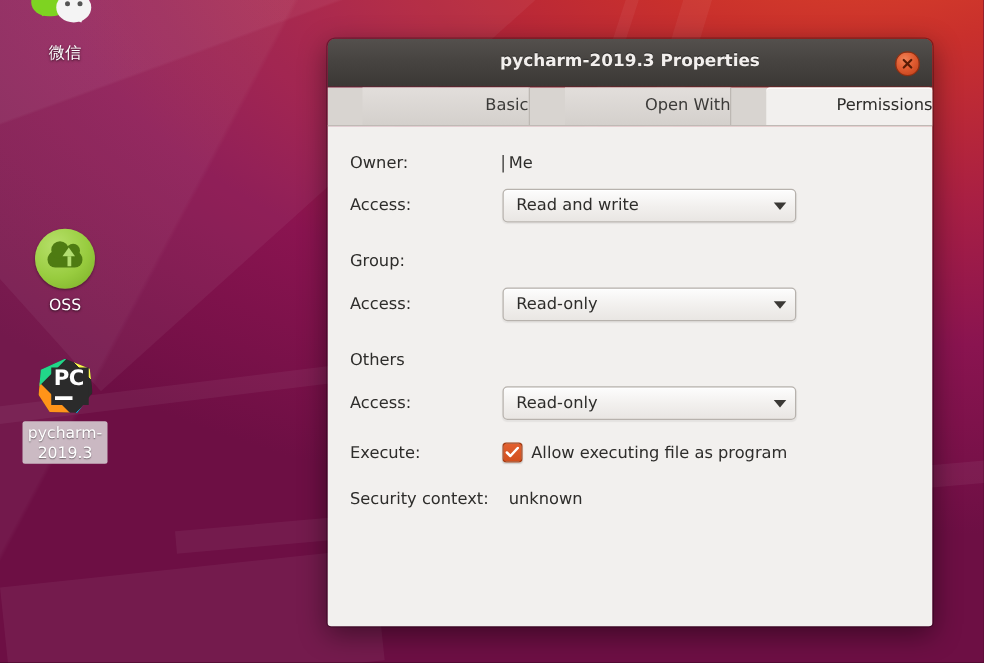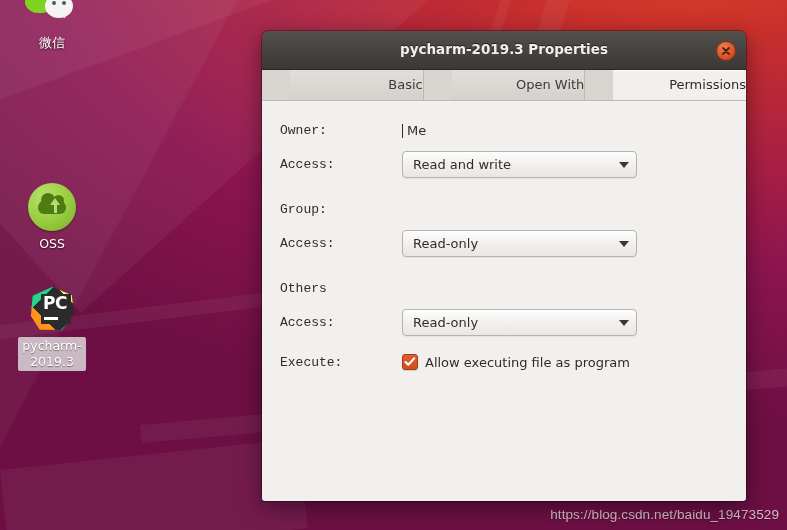--- a/index.html
+++ b/index.html
@@ -260,21 +260,20 @@
     align-items: center;
     padding: 0 18px;
     min-height: 22px;
   }
   .row-label {
     width: 122px;
     font-size: 13px;
     color: #2e2d2b;
     flex: 0 0 auto;
     user-select: none;
-    font-family: Liberation Mono, monospace;
   }
   .row-value-plain {
     font-size: 13px;
     color: #2e2d2b;
     position: relative;
     padding-left: 5px;
   }
   .caret-before::before {
     content: "";
     position: absolute;
@@ -371,21 +370,20 @@
         <div class="pc-text">PC</div>
         <div class="pc-bar"></div>
       </div>
     </div>
     <span class="cap">
       <span>pycharm-</span><br>
       <span>2019.3</span>
     </span>
   </div>
 
-  <div id="watermark">https://blog.csdn.net/baidu_19473529</div>
 </div>
 
 <div id="dialog">
 
   <div id="titlebar">
     <div id="title-text">pycharm-2019.3 Properties</div>
     <div id="close-button">
       <svg width="10" height="10" viewBox="0 0 10 10" aria-hidden="true">
         <path d="M2 2 L8 8 M8 2 L2 8" stroke="#5a1c06" stroke-width="1.8" stroke-linecap="round" fill="none"></path>
       </svg>
@@ -454,15 +452,19 @@
       <div class="checkbox">
         <svg width="12" height="10" viewBox="0 0 12 10" aria-hidden="true">
           <path d="M1.5 5 L4.3 7.8 L10.2 1.4" stroke="#ffffff" stroke-width="2" fill="none" stroke-linecap="round" stroke-linejoin="round"></path>
         </svg>
       </div>
       <div class="check-label">Allow executing file as program</div>
     </div>
 
     <div class="spacer-md"></div>
 
+    <div class="row">
+      <div class="row-label">Security context:</div>
+      <div class="row-value-plain">unknown</div>
+    </div>
 
   </div>
 </div>
 
 </body></html>

